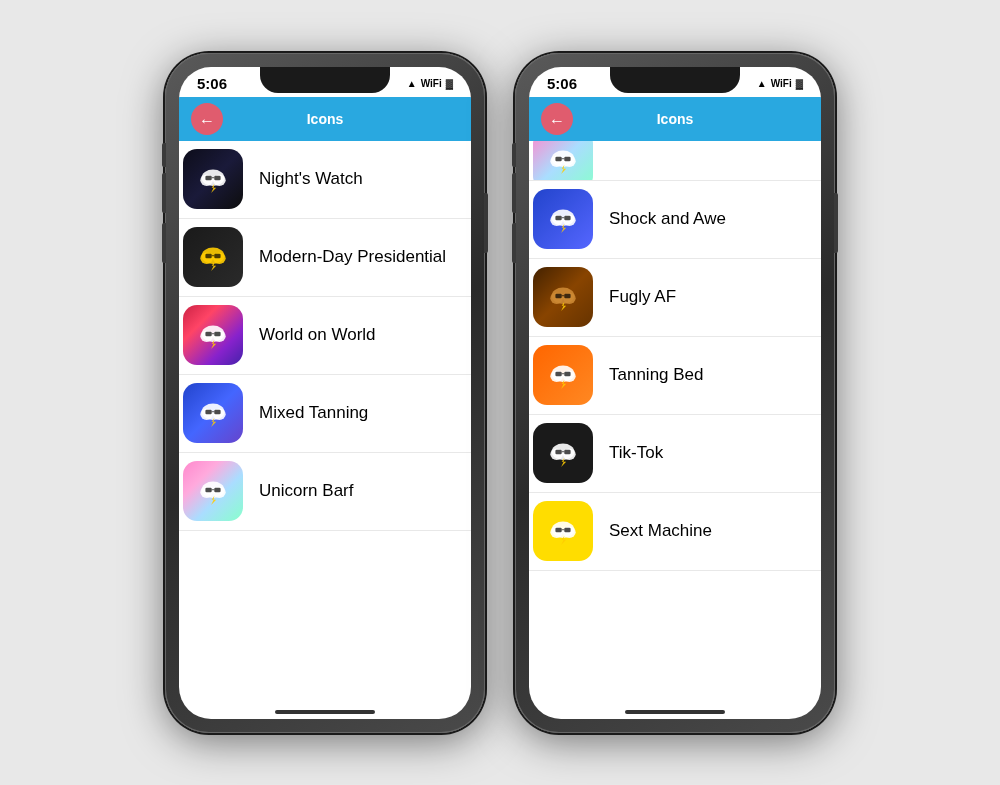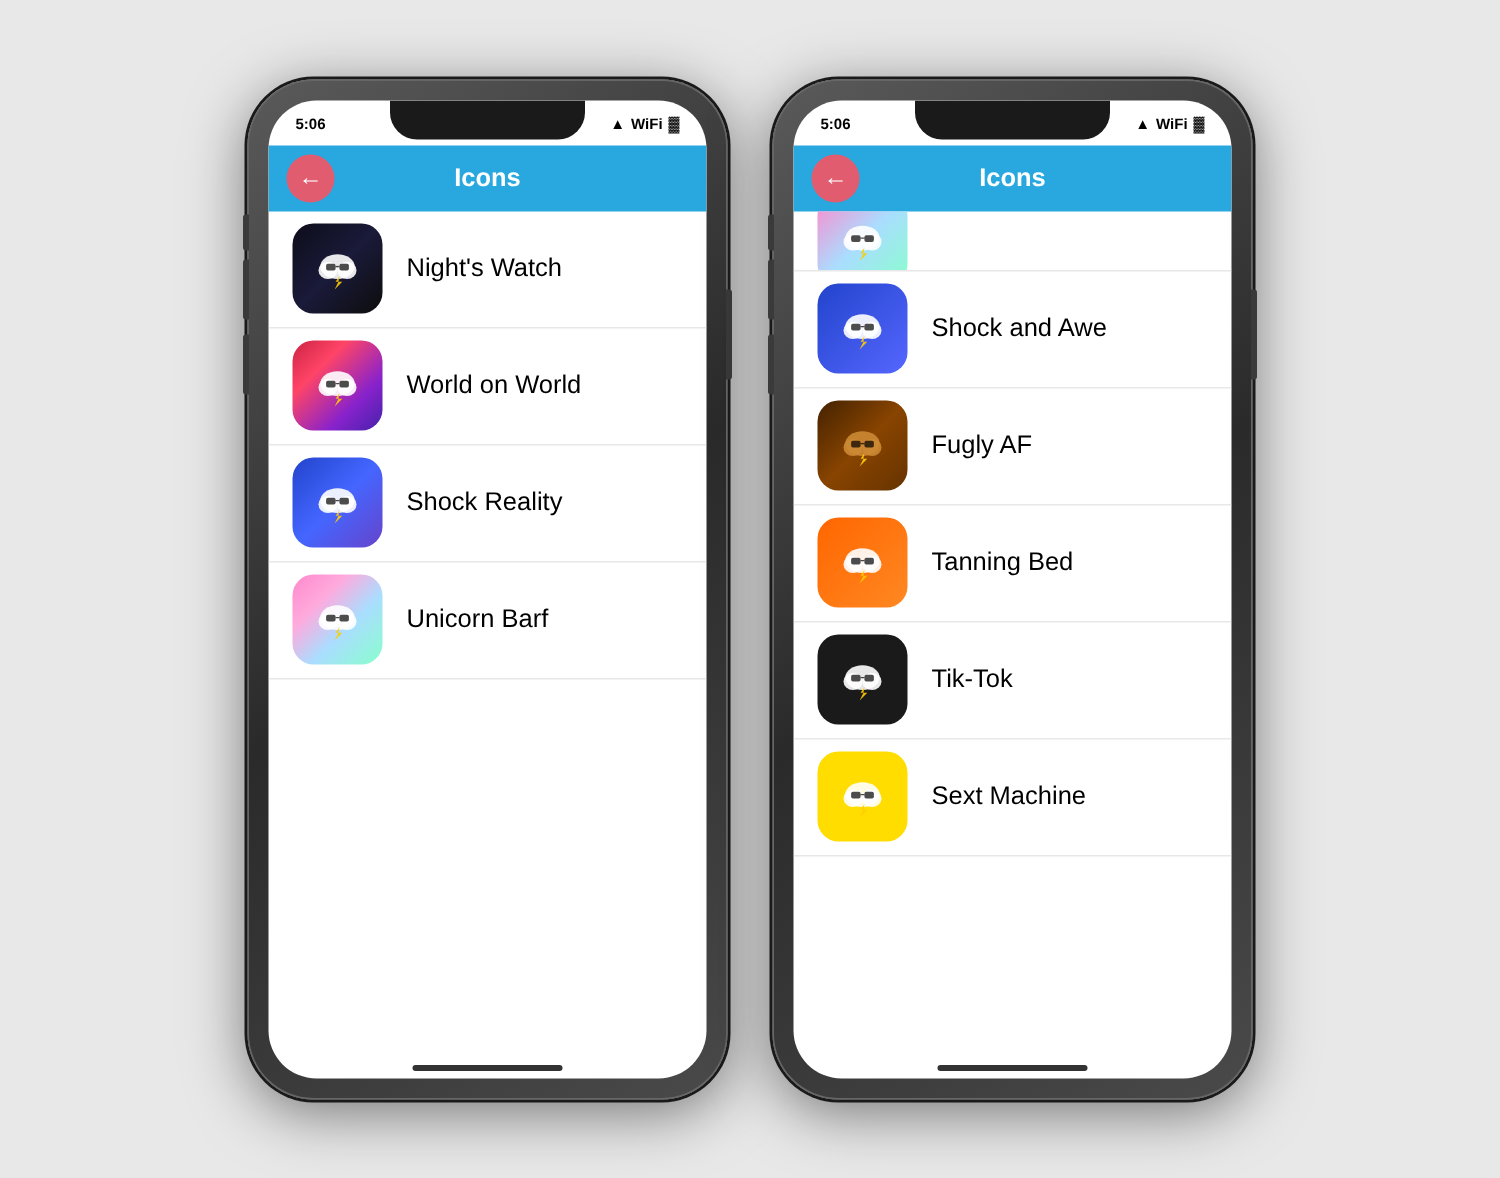--- a/index.html
+++ b/index.html
@@ -62,21 +62,21 @@
       align-items: center;
       padding: 6px 18px 2px;
       font-size: 11px;
       font-weight: 600;
       color: #000;
       height: 30px;
       position: relative;
       z-index: 5;
     }
 
-    .status-left { font-size: 10px; font-weight: 700; }
+    .status-left { font-size: 15px; font-weight: 700; }
     .status-right {
       display: flex;
       gap: 4px;
       align-items: center;
       font-size: 10px;
     }
 
     
     .nav-bar {
       background: #29a8e0;
@@ -99,37 +99,37 @@
       font-size: 16px;
       font-weight: 700;
       cursor: pointer;
       flex-shrink: 0;
     }
 
     .nav-title {
       flex: 1;
       text-align: center;
       color: #fff;
-      font-size: 17px;
+      font-size: 14px;
       font-weight: 600;
       margin-right: 32px;
     }
 
     
     .icon-list {
       overflow-y: auto;
       height: calc(100% - 74px);
     }
 
     .icon-list::-webkit-scrollbar { display: none; }
 
     .list-item {
       display: flex;
       align-items: center;
-      padding: 8px 16px;
+      padding: 8px 4px;
       border-bottom: 1px solid #e8e8e8;
       min-height: 78px;
       cursor: pointer;
     }
 
     .app-icon {
       width: 60px;
       height: 60px;
       border-radius: 14px;
       flex-shrink: 0;
@@ -265,20 +265,40 @@
       <rect x="32" y="25" width="10" height="7" rx="2" fill="rgba(0,0,0,0.7)"></rect>
       <line x1="28" y1="28" x2="32" y2="28" stroke="rgba(0,0,0,0.7)" stroke-width="1.5"></line>
 
       <polygon points="32,38 28,44 31,44 27,52 35,44 31,44" fill="#ffcc00" opacity="0.9"></polygon>
     </g>
   </svg>
       </div>
       <span class="item-label">Night's Watch</span>
     </div>
           <div class="list-item">
+      <div class="app-icon bg-modern-day">
+        <svg viewBox="0 0 60 60" width="38" height="38" xmlns="http://www.w3.org/2000/svg">
+
+    <g>
+
+      <ellipse cx="30" cy="28" rx="18" ry="13" fill="#ffcc00" opacity="0.9"></ellipse>
+      <ellipse cx="20" cy="32" rx="10" ry="9" fill="#ffcc00" opacity="0.9"></ellipse>
+      <ellipse cx="40" cy="32" rx="10" ry="9" fill="#ffcc00" opacity="0.9"></ellipse>
+
+      <rect x="18" y="25" width="10" height="7" rx="2" fill="rgba(0,0,0,0.7)"></rect>
+      <rect x="32" y="25" width="10" height="7" rx="2" fill="rgba(0,0,0,0.7)"></rect>
+      <line x1="28" y1="28" x2="32" y2="28" stroke="rgba(0,0,0,0.7)" stroke-width="1.5"></line>
+
+      <polygon points="32,38 28,44 31,44 27,52 35,44 31,44" fill="#ffcc00" opacity="0.9"></polygon>
+    </g>
+  </svg>
+      </div>
+      <span class="item-label">Modern-Day Presidential</span>
+    </div>
+          <div class="list-item">
       <div class="app-icon bg-world-fire">
         <svg viewBox="0 0 60 60" width="38" height="38" xmlns="http://www.w3.org/2000/svg">
 
     <g>
 
       <ellipse cx="30" cy="28" rx="18" ry="13" fill="#fff" opacity="0.9"></ellipse>
       <ellipse cx="20" cy="32" rx="10" ry="9" fill="#fff" opacity="0.9"></ellipse>
       <ellipse cx="40" cy="32" rx="10" ry="9" fill="#fff" opacity="0.9"></ellipse>
 
       <rect x="18" y="25" width="10" height="7" rx="2" fill="rgba(0,0,0,0.7)"></rect>
@@ -302,21 +322,21 @@
       <ellipse cx="40" cy="32" rx="10" ry="9" fill="#fff" opacity="0.9"></ellipse>
 
       <rect x="18" y="25" width="10" height="7" rx="2" fill="rgba(0,0,0,0.7)"></rect>
       <rect x="32" y="25" width="10" height="7" rx="2" fill="rgba(0,0,0,0.7)"></rect>
       <line x1="28" y1="28" x2="32" y2="28" stroke="rgba(0,0,0,0.7)" stroke-width="1.5"></line>
 
       <polygon points="32,38 28,44 31,44 27,52 35,44 31,44" fill="#ffcc00" opacity="0.9"></polygon>
     </g>
   </svg>
       </div>
-      <span class="item-label">Shock Reality</span>
+      <span class="item-label">Mixed Tanning</span>
     </div>
           <div class="list-item">
       <div class="app-icon bg-unicorn-barf">
         <svg viewBox="0 0 60 60" width="38" height="38" xmlns="http://www.w3.org/2000/svg">
 
     <g>
 
       <ellipse cx="30" cy="28" rx="18" ry="13" fill="#fff" opacity="0.9"></ellipse>
       <ellipse cx="20" cy="32" rx="10" ry="9" fill="#fff" opacity="0.9"></ellipse>
       <ellipse cx="40" cy="32" rx="10" ry="9" fill="#fff" opacity="0.9"></ellipse>

